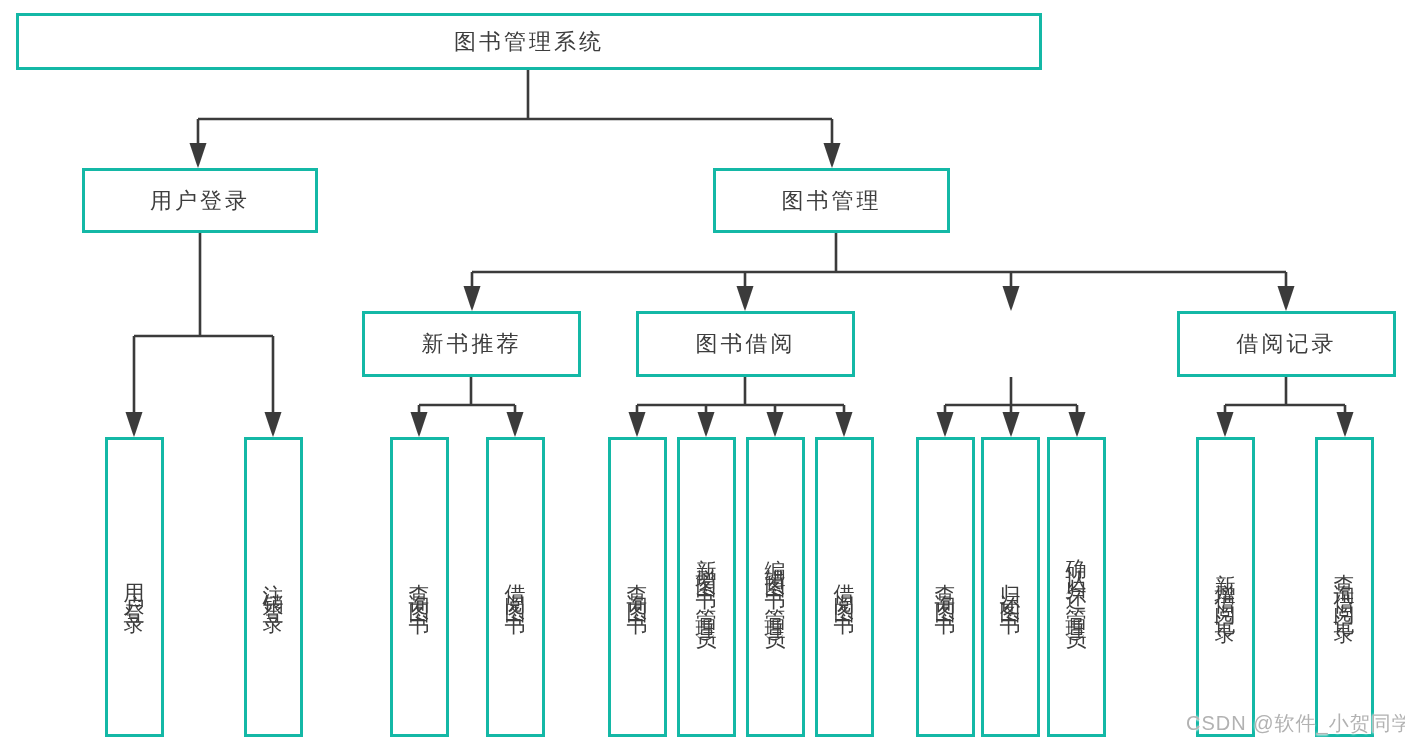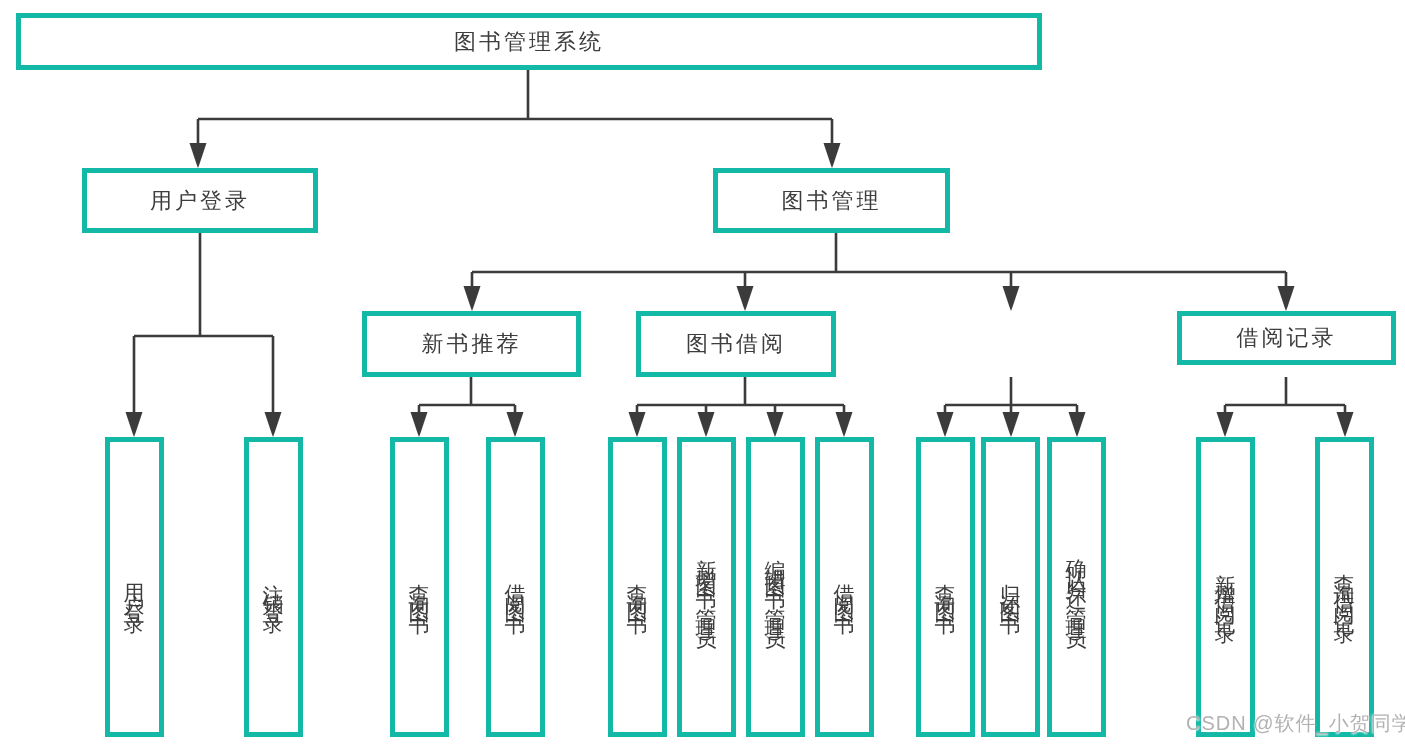--- a/index.html
+++ b/index.html
@@ -7,21 +7,21 @@
     position:relative;
     width:1405px;height:747px;
     background:#ffffff;
     font-family:"Liberation Sans","DejaVu Sans",sans-serif;
     overflow:hidden;
   }
   svg.connectors{position:absolute;left:0;top:0;z-index:1;}
   .node{
     position:absolute;
     box-sizing:border-box;
-    border:5px solid #14b8a6;
+    border:3px solid #14b8a6;
     background:#ffffff;
     display:flex;
     align-items:center;
     justify-content:center;
     color:#3d3d3d;
     z-index:2;
   }
   .node.h .lbl{
     font-size:22px;
     letter-spacing:3px;
@@ -88,24 +88,24 @@
   <div class="node h" style="left:82px;top:168px;width:236px;height:65px">
     <span class="lbl">用户登录</span>
   </div>
   <div class="node h" style="left:713px;top:168px;width:237px;height:65px">
     <span class="lbl">图书管理</span>
   </div>
 
   <div class="node h" style="left:362px;top:311px;width:219px;height:66px">
     <span class="lbl">新书推荐</span>
   </div>
-  <div class="node h" style="left:636px;top:311px;width:200px;height:66px">
+  <div class="node h" style="left:636px;top:311px;width:219px;height:66px">
     <span class="lbl">图书借阅</span>
   </div>
-  <div class="node h" style="left:1177px;top:311px;width:219px;height:54px">
+  <div class="node h" style="left:1177px;top:311px;width:219px;height:66px">
     <span class="lbl">借阅记录</span>
   </div>
 
   <div class="node v" style="left:105px;top:437px;width:59px;height:300px">
     <span class="lbl">用户登录</span>
   </div>
   <div class="node v" style="left:244px;top:437px;width:59px;height:300px">
     <span class="lbl">注销登录</span>
   </div>
 

